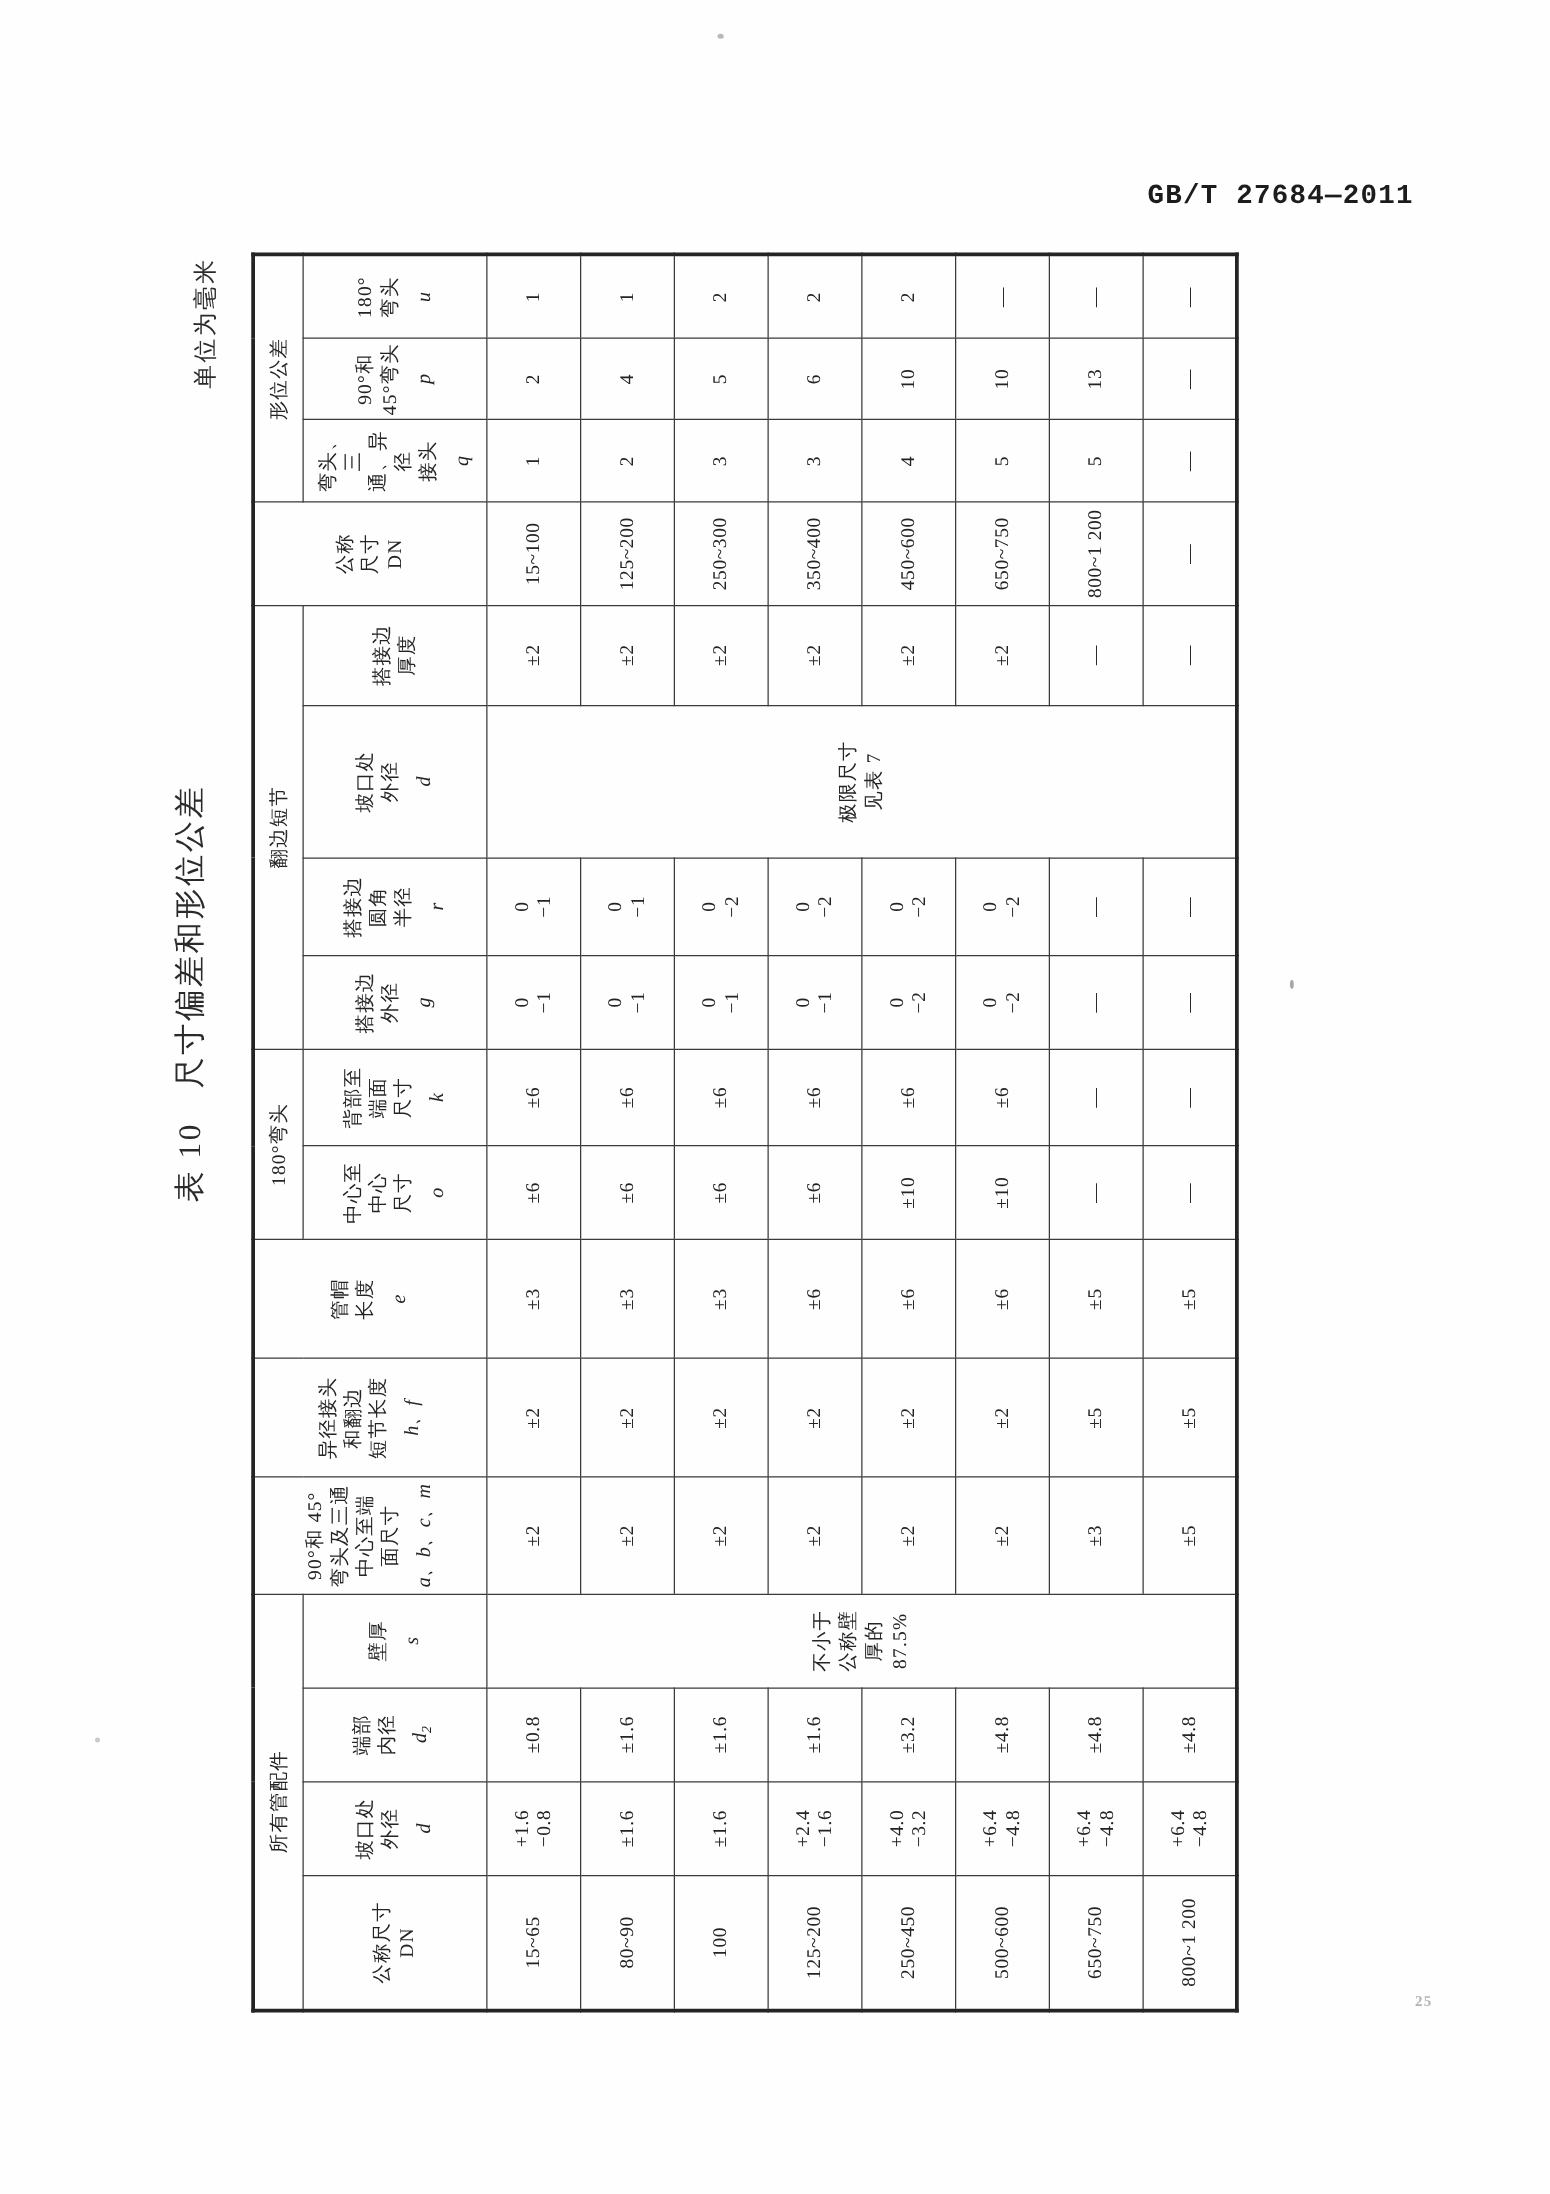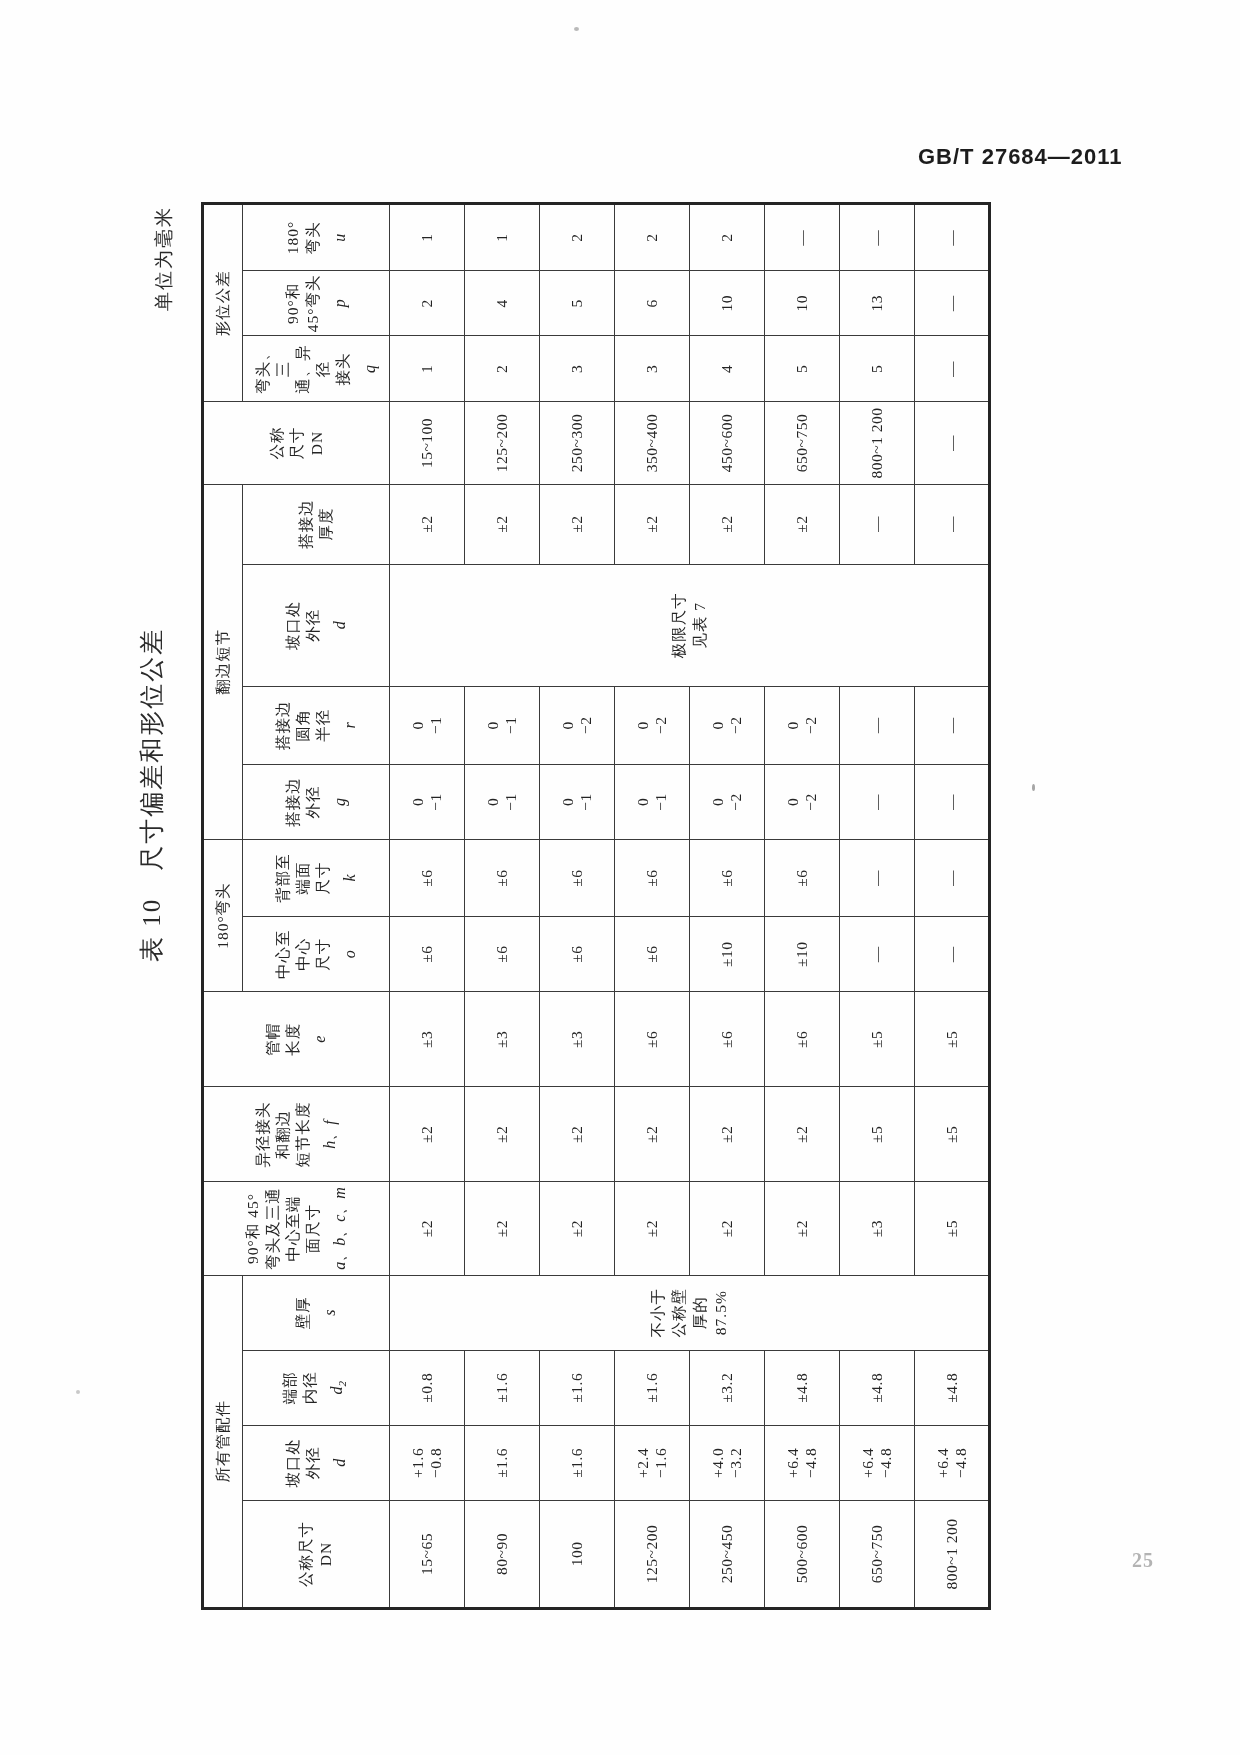--- a/index.html
+++ b/index.html
@@ -4,25 +4,25 @@
 <style>
   html,body{margin:0;padding:0;}
   body{
     width:1240px;height:1755px;position:relative;overflow:hidden;
     background:#fefefe;color:#232323;
     font-family:"Liberation Serif","DejaVu Serif",serif;
   }
   .doc-number{
     position:absolute;left:918px;top:144px;
     font-size:22px;font-weight:bold;letter-spacing:1px;color:#1c1c1c;
-    font-family:Liberation Sans, sans-serif;
+    font-family:Liberation Mono, monospace;
   }
   .page-number{
-    position:absolute;left:1132px;top:1549px;
-    font-size:20px;color:#b3b3b3;letter-spacing:1px;font-weight:bold;
+    position:absolute;left:1132px;top:1594px;
+    font-size:12px;color:#b3b3b3;letter-spacing:1px;font-weight:bold;
   }
   .speck{position:absolute;background:#b9b9b9;border-radius:50%;}
   #speck1{left:574px;top:27px;width:5px;height:4px;}
   #speck2{left:1032px;top:784px;width:3px;height:7px;background:#a6a6a6;}
   #speck3{left:76px;top:1390px;width:4px;height:4px;background:#c9c9c9;}
 
   
   .rot-canvas{
     position:absolute;left:121px;top:1610px;width:1410px;height:874px;
     transform:rotate(-90deg);transform-origin:0 0;

